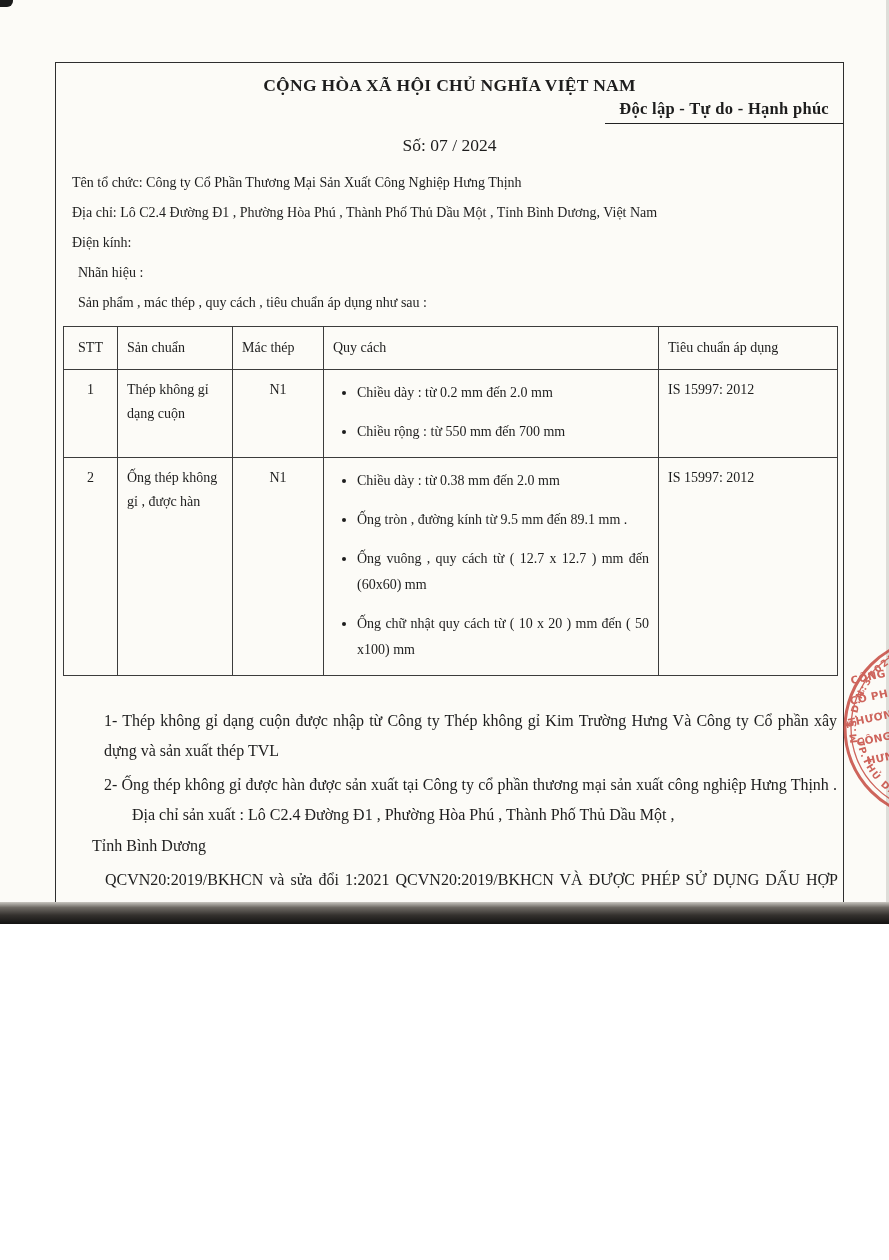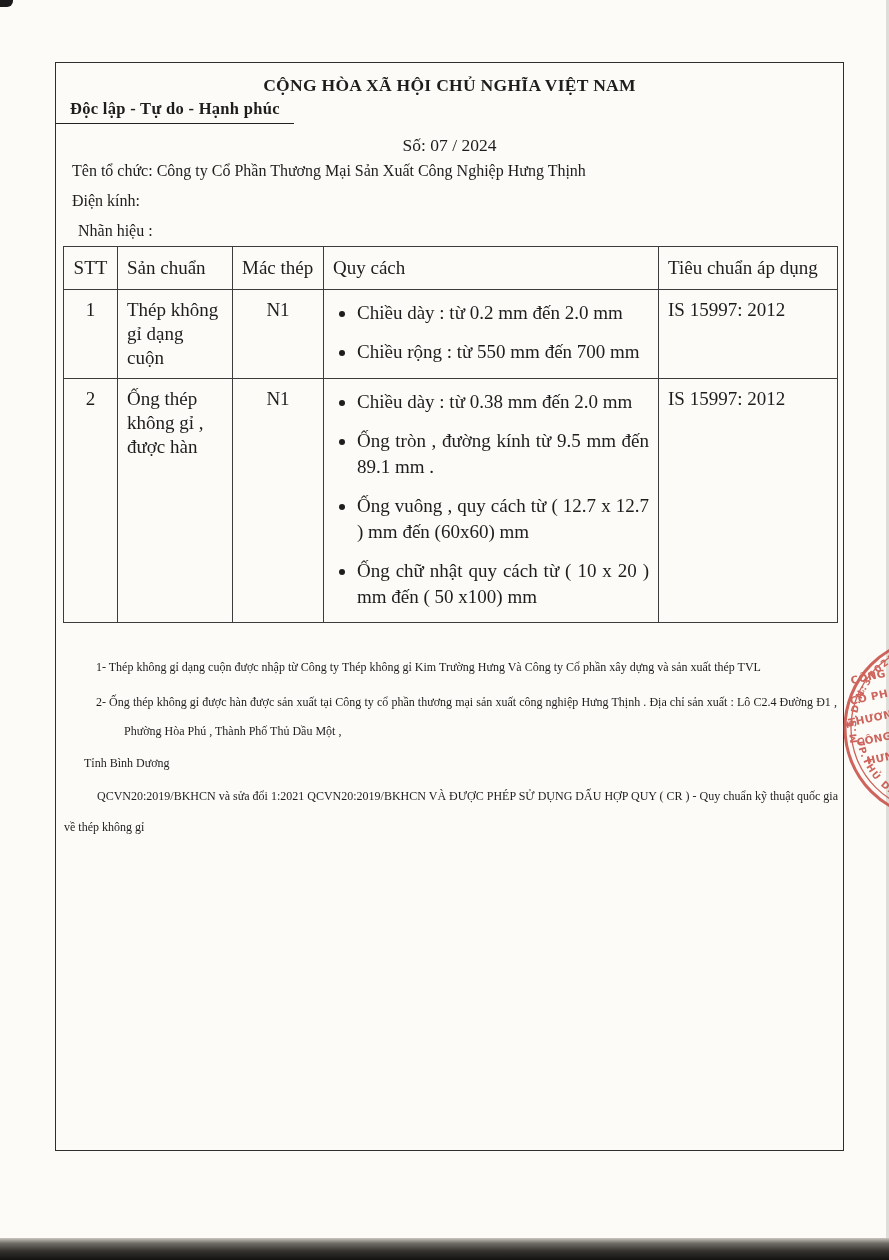--- a/index.html
+++ b/index.html
@@ -1,19 +1,19 @@
 <!DOCTYPE html>
 <html><head>
 <meta charset="utf-8">
 <style>
   * { margin:0; padding:0; box-sizing:border-box; }
   html,body { background:#ffffff; }
   .page {
     position:relative;
-    width:889px; height:1260px;
+    width:889px; height:924px;
     background:#fcfbf7;
     overflow:hidden;
     font-family:"Liberation Serif","DejaVu Serif",serif;
     color:#1d1d1d;
   }
   
   .corner-artifact {
     position:absolute; left:0; top:0; width:13px; height:7px;
     background:#1b1b1b; border-bottom-right-radius:6px;
   }
@@ -26,56 +26,56 @@
     background:linear-gradient(to bottom,#c9c6c0 0%,#6e6a64 25%,#34312e 60%,#131211 100%);
   }
   
   .frame {
     position:absolute; left:55px; top:62px;
     width:789px; height:1089px;
     border:1.5px solid #2e2e2e;
     padding:12px 0 0 0;
   }
   .nat-title { text-align:center; font-weight:bold; font-size:17.5px; letter-spacing:.3px; }
-  .motto-wrap { text-align:left; margin-top:3px; }
+  .motto-wrap { text-align:right; margin-top:3px; }
   .nat-motto {
     display:inline-block; font-weight:bold; font-size:16.5px;
     padding:0 14px 4px; border-bottom:1.6px solid #222; letter-spacing:.3px;
   }
   .doc-title { text-align:center; font-size:21.5px; font-weight:bold; margin-top:24px; letter-spacing:.4px; }
   .doc-number { text-align:center; font-size:17.5px; margin-top:11px; }
-  .info { font-size:16px; line-height:30px; }
+  .info { margin-top:12px; font-size:14px; line-height:30px; }
   .info p { margin:0 18px 0 16px; }
   .p-phone { margin-bottom:3px; }
   .p-product, .p-brand, .p-intro { margin-left:22px !important; }
   .p-product b { font-weight:bold; }
   .p-intro { margin-bottom:8px; }
   
   .spec-table {
     margin-left:7px; width:774px;
     border-collapse:collapse; table-layout:fixed;
-    font-size:19px; line-height:24px;
+    font-size:14px; line-height:24px;margin-top:8px;
   }
   .spec-table th, .spec-table td {
     border:1.4px solid #3c3c3c;
     padding:8px 9px;
     vertical-align:top;
     text-align:left;
     font-weight:normal;
   }
   .spec-table th { padding:9px; }
   .col-w-stt{width:54px;} .col-w-product{width:115px;} .col-w-grade{width:91px;}
   .col-w-specs{width:335px;} .col-w-standard{width:179px;}
   .cell-center { text-align:center !important; }
   .cell-justify { text-align:center; }
   .spec-list { margin:2px 0 0 0; padding-left:24px; list-style:disc; }
   .spec-list li { margin-bottom:13px; text-align:justify; line-height:26px; }
   .spec-list li:last-child { margin-bottom:4px; }
   
-  .notes { margin-top:30px; font-size:12px; line-height:29.5px; }
+  .notes { margin-top:30px; font-size:16px; line-height:29.5px;margin-left:8px; }
   .note1 { margin:0 6px 3px 40px; text-align:justify; }
   .note2 { margin:5px 6px 2px 40px; padding-left:28px; text-indent:-28px; text-align:justify; }
   .province { margin:2px 0 0 28px; }
   .conformity { margin:2px 0 0 28px; }
   .regulation { margin:3px 5px 0 8px; text-indent:33px; text-align:justify; line-height:31px;font-family:Liberation Serif, serif; }
   
   .stamp { position:absolute; left:835px; top:628px; opacity:.82; }
   .stamp text { fill:#c4433a; font-family:"DejaVu Sans",sans-serif; font-weight:bold; }
   .stamp-ring-text { font-size:9.5px; letter-spacing:1.5px; }
   .stamp-center text { font-size:10.5px; letter-spacing:.4px; }
@@ -93,22 +93,24 @@
 
     <div class="nat-title">CỘNG HÒA XÃ HỘI CHỦ NGHĨA VIỆT NAM</div>
     <div class="motto-wrap">
       <span class="nat-motto">Độc lập - Tự do - Hạnh phúc</span>
     </div>
 
     <div class="doc-number">Số: 07 / 2024</div>
 
     <div class="info">
       <p>Tên tổ chức: Công ty Cổ Phần Thương Mại Sản Xuất Công Nghiệp Hưng Thịnh</p>
+      <p>Địa chỉ: Lô C2.4 Đường Đ1 , Phường Hòa Phú , Thành Phố Thủ Dầu Một , Tỉnh Bình Dương, Việt Nam</p>
       <p class="p-phone">Điện kính:</p>
       <p class="p-brand">Nhãn hiệu :</p>
+      <p class="p-intro">Sản phẩm , mác thép , quy cách , tiêu chuẩn áp dụng như sau :</p>
     </div>
 
     <table class="spec-table">
       <colgroup>
         <col class="col-w-stt">
           <col class="col-w-product">
           <col class="col-w-grade">
           <col class="col-w-specs">
           <col class="col-w-standard">
       </colgroup>

